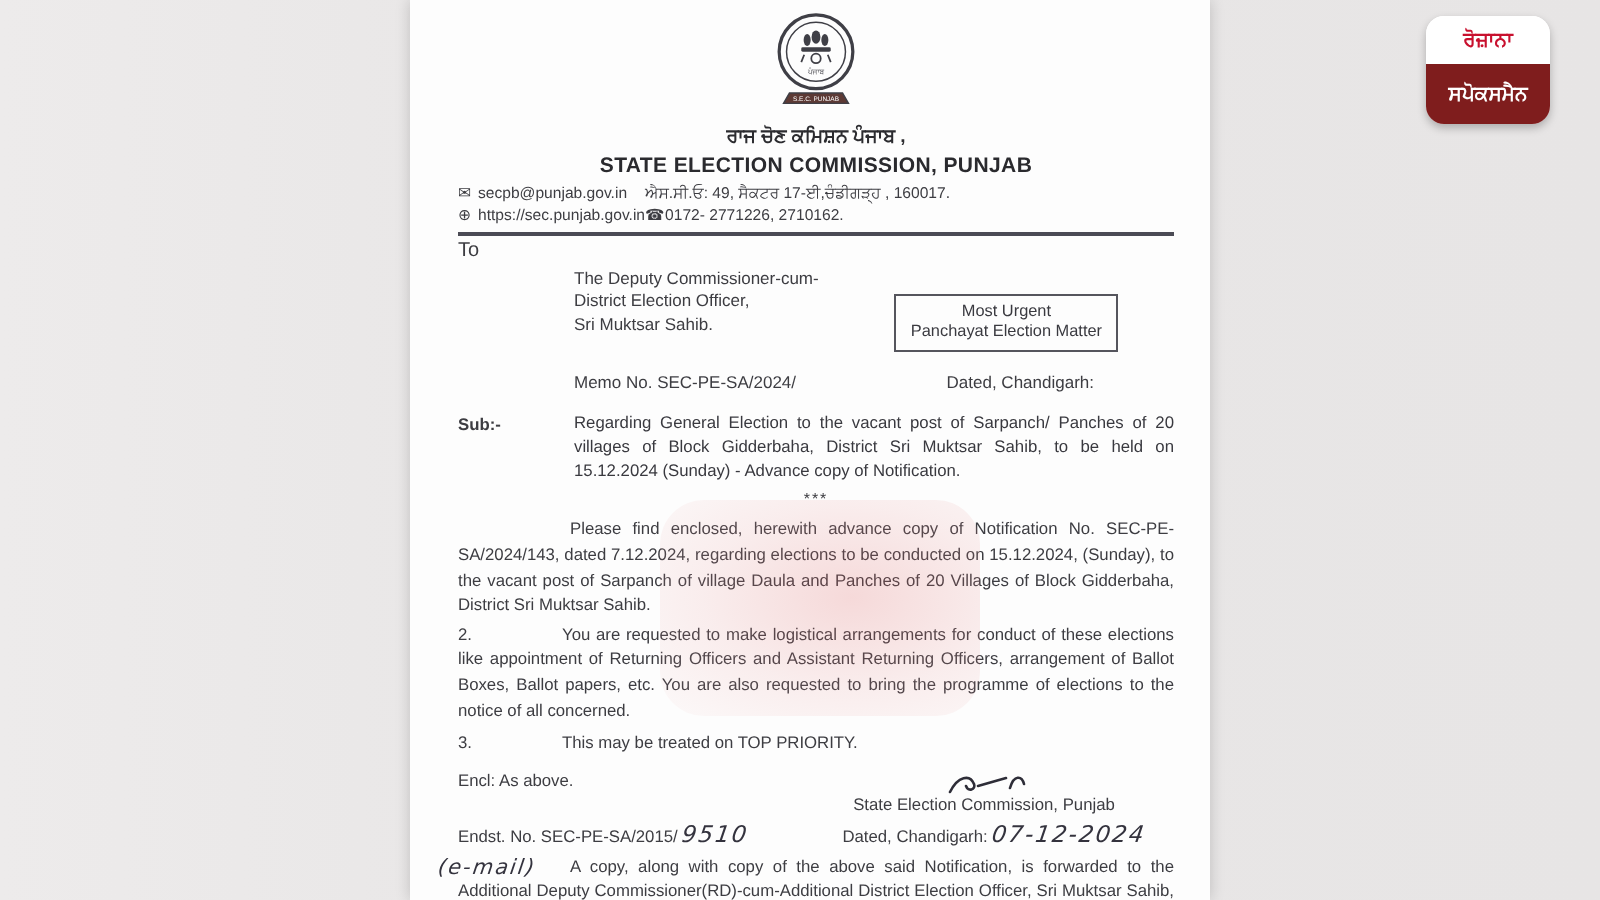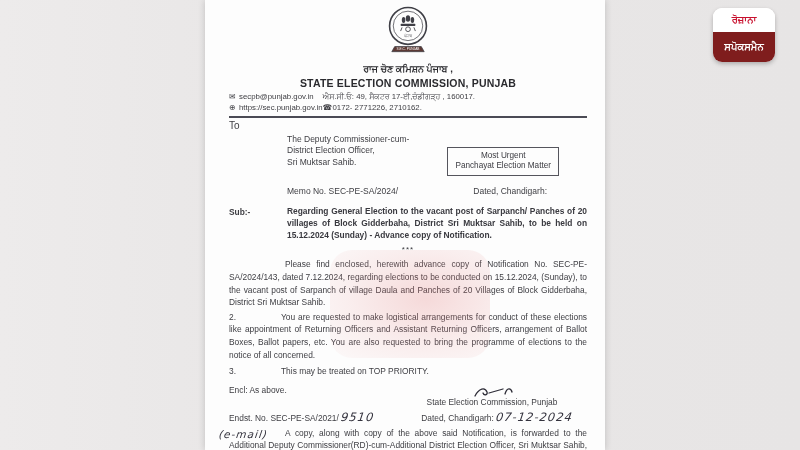--- a/index.html
+++ b/index.html
@@ -35,21 +35,21 @@
   .contact .ic{display:inline-block;width:10px;}
   .rule{border:none;border-top:2px solid #4b4b55;margin:3px 0 2px 0;}
   .to-label{font-size:10px;margin:2px 0 1px 0;}
   .addr-row{display:flex;justify-content:space-between;}
   .addr{margin-left:58px;line-height:11.5px;font-size:8.5px;}
   .urgent{border:1.3px solid #55555d;padding:3px 7px;text-align:center;font-size:8.2px;
     line-height:10.5px;margin:13px 28px 0 0;align-self:flex-start;color:#3a3a40;}
   .memo-row{display:flex;margin:9px 40px 0 58px;justify-content:space-between;font-size:8.5px;}
   .sub-row{display:flex;margin-top:9px;}
   .sub-label{width:58px;font-weight:bold;flex:none;}
-  .sub-text{flex:1;font-weight:bold;text-align:justify;line-height:11.8px;color:#39393f;}
+  .sub-text{flex:1;font-weight:normal;text-align:justify;line-height:11.8px;color:#39393f;}
   .stars{text-align:center;font-size:8px;letter-spacing:1px;margin:2px 0 0 0;}
   p.body{margin:2px 0 0 0;text-align:justify;}
   .indent1{text-indent:56px;}
   .pnum{display:inline-block;width:52px;}
   .sig-row{display:flex;justify-content:space-between;align-items:flex-end;}
   .sig{width:190px;text-align:center;position:relative;}
   .sig .scribble{display:block;margin:0 auto -3px auto;}
   .encl{margin-bottom:12px;}
   .endst-row{display:flex;justify-content:space-between;margin-top:3px;align-items:baseline;}
   .hw{font-family:"DejaVu Sans",sans-serif;font-style:italic;transform:skewX(-8deg);
@@ -144,21 +144,21 @@
       <div class="encl">Encl: As above.</div>
       <div class="sig">
         <svg class="scribble" width="46" height="14" viewBox="0 0 46 14">
           <path d="M6 11 C10 3 16 2 18 7 C19 10 15 11 14 8 M20 8 L34 4 M36 9 C38 2 42 3 43 7" fill="none" stroke="#2e2d38" stroke-width="1.3" stroke-linecap="round"></path>
         </svg>
         <div>State Election Commission, Punjab</div>
       </div>
     </div>
 
     <div class="endst-row">
-      <span><span>Endst. No. SEC-PE-SA/2021/</span> <span class="hw">9510</span></span>
+      <span><span>Endst. No. SEC-PE-SA/2015/</span> <span class="hw">9510</span></span>
       <span style="margin-right:14px;"><span>Dated, Chandigarh:</span> <span class="hw">07-12-2024</span></span>
     </div>
 
     <div class="para4-wrap">
       <span class="hw hw-sm email-note">(e-mail)</span>
       <p class="body indent1" style="margin:0;">A copy, along with copy of the above said Notification, is forwarded to the Additional Deputy Commissioner(RD)-cum-Additional District Election Officer, Sri Muktsar Sahib, for information and necessary action.</p>
     </div>
 
   </div>
 

